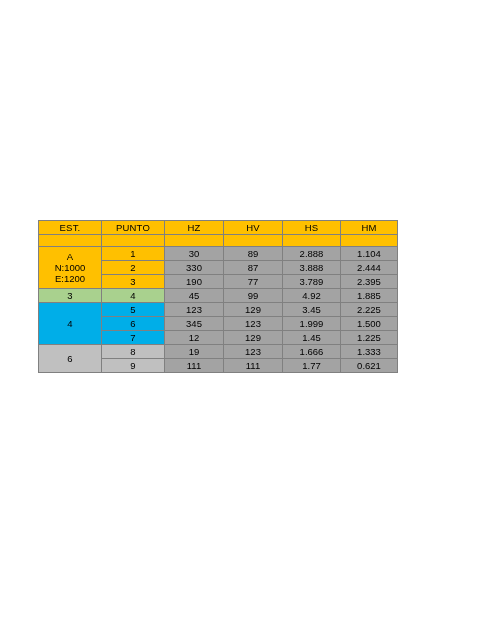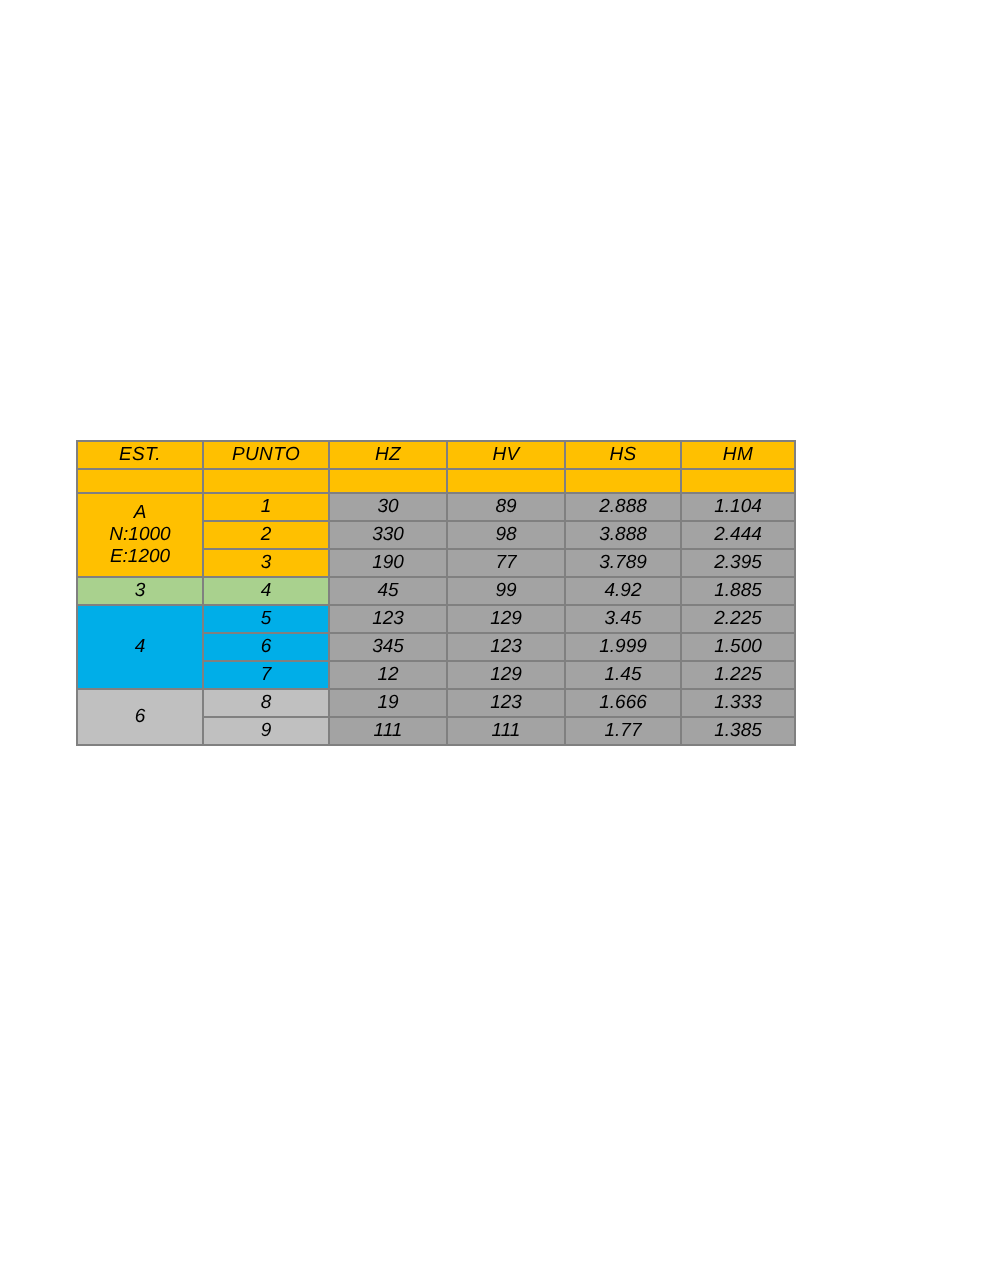--- a/index.html
+++ b/index.html
@@ -13,21 +13,20 @@
     background: #ffffff;
     font-family: "Liberation Sans", sans-serif;
     overflow: hidden;
   }
 
   #page {
     position: relative;
     width: 456px;
     height: 640px;
     background: #ffffff;
-    font-style: italic;
   }
 
   
   #survey-table-wrap {
     position: absolute;
     left: 38px;
     top: 220px;
     width: 359px;
   }
 
@@ -133,21 +132,21 @@
             </td>
             <td class="fill-orange">1</td>
             <td class="fill-white">30</td>
             <td class="fill-white">89</td>
             <td class="fill-white">2.888</td>
             <td class="fill-white">1.104</td>
           </tr>
           <tr>
             <td class="fill-orange">2</td>
             <td class="fill-white">330</td>
-            <td class="fill-white">98</td>
+            <td class="fill-white">87</td>
             <td class="fill-white">3.888</td>
             <td class="fill-white">2.444</td>
           </tr>
           <tr>
             <td class="fill-orange">3</td>
             <td class="fill-white">190</td>
             <td class="fill-white">77</td>
             <td class="fill-white">3.789</td>
             <td class="fill-white">2.395</td>
           </tr>
@@ -193,19 +192,19 @@
             <td class="fill-white">19</td>
             <td class="fill-white">123</td>
             <td class="fill-white">1.666</td>
             <td class="fill-white">1.333</td>
           </tr>
           <tr>
             <td class="fill-gray">9</td>
             <td class="fill-white">111</td>
             <td class="fill-white">111</td>
             <td class="fill-white">1.77</td>
-            <td class="fill-white">1.385</td>
+            <td class="fill-white">0.621</td>
           </tr>
         </tbody>
     </table>
   </div>
 
 </div>
 
 </body></html>

